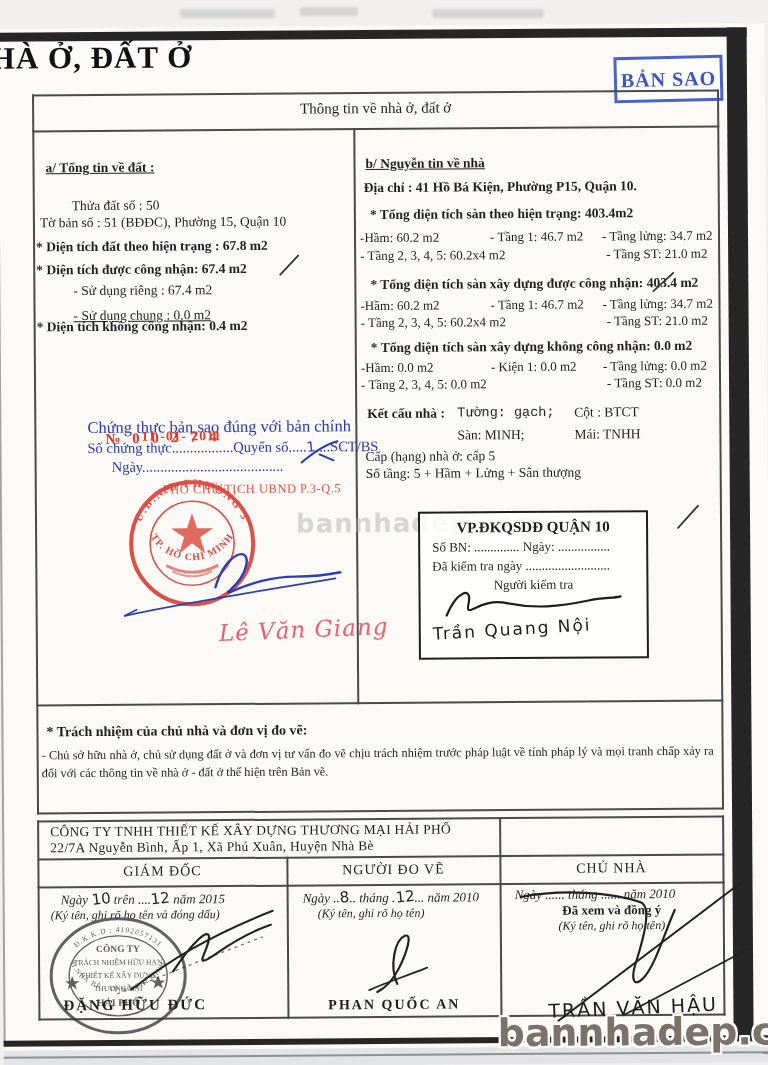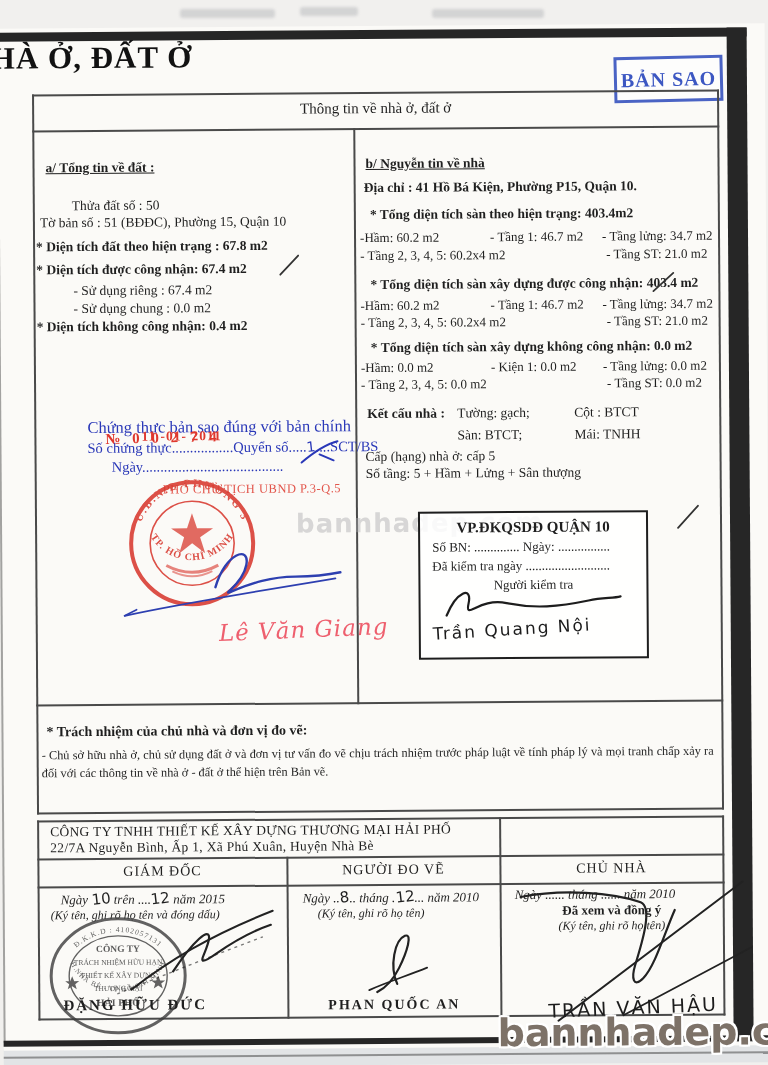--- a/index.html
+++ b/index.html
@@ -81,21 +81,21 @@
   <div class="thinline" style="left:35px;top:810px;width:687px;height:2px;"></div>
 
   <div class="abs tablehead" style="left:35px;top:100px;width:687px;">Thông tin về  nhà ở, đất ở</div>
 
   <div class="abs t13 b" style="left:48px;top:158px;text-decoration:underline;">a/ Tổng tin về đất :</div>
   <div class="abs t13" style="left:42px;top:196px;margin-left:32px;">Thửa đất số : 50</div>
   <div class="abs t13" style="left:42px;top:213px;">Tờ bản số : 51 (BĐĐC), Phường 15, Quận 10</div>
   <div class="abs t13 b" style="left:38px;top:237px;">* Diện tích đất theo hiện trạng :   67.8 m2</div>
   <div class="abs t13 b" style="left:38px;top:260px;">* Diện tích được công nhận: 67.4 m2</div>
   <div class="abs t13" style="left:75px;top:281px;">- Sử dụng riêng :    67.4 m2</div>
-  <div class="abs t13" style="left:75px;top:299px;">- Sử dụng chung :     0.0 m2</div>
+  <div class="abs t13" style="left:75px;top:306px;text-decoration:underline;">- Sử dụng chung :     0.0 m2</div>
   <div class="abs t13 b" style="left:38px;top:317px;">* Diện tích không công nhận: 0.4 m2</div>
 
   <div class="abs t13 b" style="left:368px;top:156px;text-decoration:underline;">b/ Nguyễn tin về nhà</div>
   <div class="abs t13 b" style="left:366px;top:180px;">Địa chỉ : 41 Hồ Bá Kiện, Phường P15, Quận 10.</div>
 
   <div class="abs t13 b" style="left:372px;top:207px;">* Tổng diện tích sàn theo hiện trạng: 403.4m2</div>
   <div class="row" style="top:230px;">
     <span class="pa">-Hầm: 60.2 m2</span>
     <span class="pb">- Tầng 1: 46.7 m2</span>
     <span class="pc">- Tầng lửng: 34.7 m2</span>
@@ -121,23 +121,23 @@
     <span class="pa">-Hầm: 0.0 m2</span>
     <span class="pb">- Kiện 1: 0.0 m2</span>
     <span class="pc">- Tầng lửng: 0.0 m2</span>
   </div>
   <div class="row" style="top:377px;">
     <span class="qa">- Tầng 2, 3, 4, 5: 0.0 m2</span>
     <span class="qb">- Tầng ST: 0.0 m2</span>
   </div>
 
   <div class="abs t13 b" style="left:368px;top:406px;">Kết cấu nhà :</div>
-  <div class="abs t13" style="left:458px;top:406px;">Tường: gạch;</div>
+  <div class="abs t13" style="left:458px;top:406px;font-family:Liberation Mono, monospace;">Tường: gạch;</div>
   <div class="abs t13" style="left:575px;top:406px;">Cột : BTCT</div>
-  <div class="abs t13" style="left:458px;top:428px;">Sàn: BTCT;</div>
+  <div class="abs t13" style="left:458px;top:428px;">Sàn: MINH;</div>
   <div class="abs t13" style="left:575px;top:428px;">Mái: TNHH</div>
   <div class="abs t13" style="left:366px;top:449px;">Cấp (hạng) nhà ở: cấp 5</div>
   <div class="abs t13" style="left:366px;top:466px;">Số tầng:  5 + Hầm + Lửng + Sân thượng</div>
 
   <div class="abs blue certline1" style="left:88px;top:416px;">Chứng thực bản sao đúng với bản chính</div>
   <div class="abs blue certline2" style="left:88px;top:438px;"><span>Số chứng thực.................</span><span>Quyển số.....</span><span class="hw" style="font-size:14px;color:#2a38b8;">1</span><span>....SCT/BS</span></div>
   <div class="abs red rednum" style="left:106px;top:428px;">№ 0 0 2 7 4</div>
   <div class="abs blue certline2" style="left:112px;top:457px;">Ngày.......................................</div>
   <div class="abs red reddate" style="left:142px;top:427px;">11 -01- 2011</div>
   <svg class="abs" style="left:298px;top:438px;" width="44" height="30">

